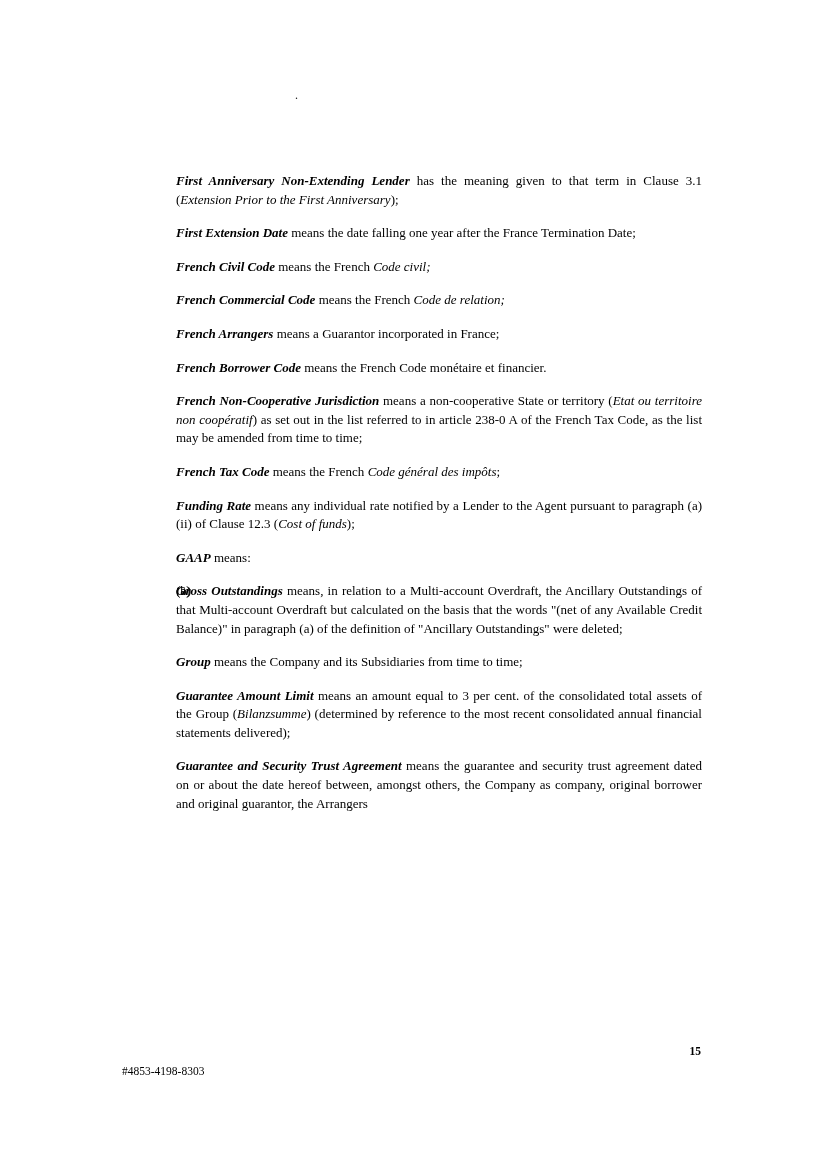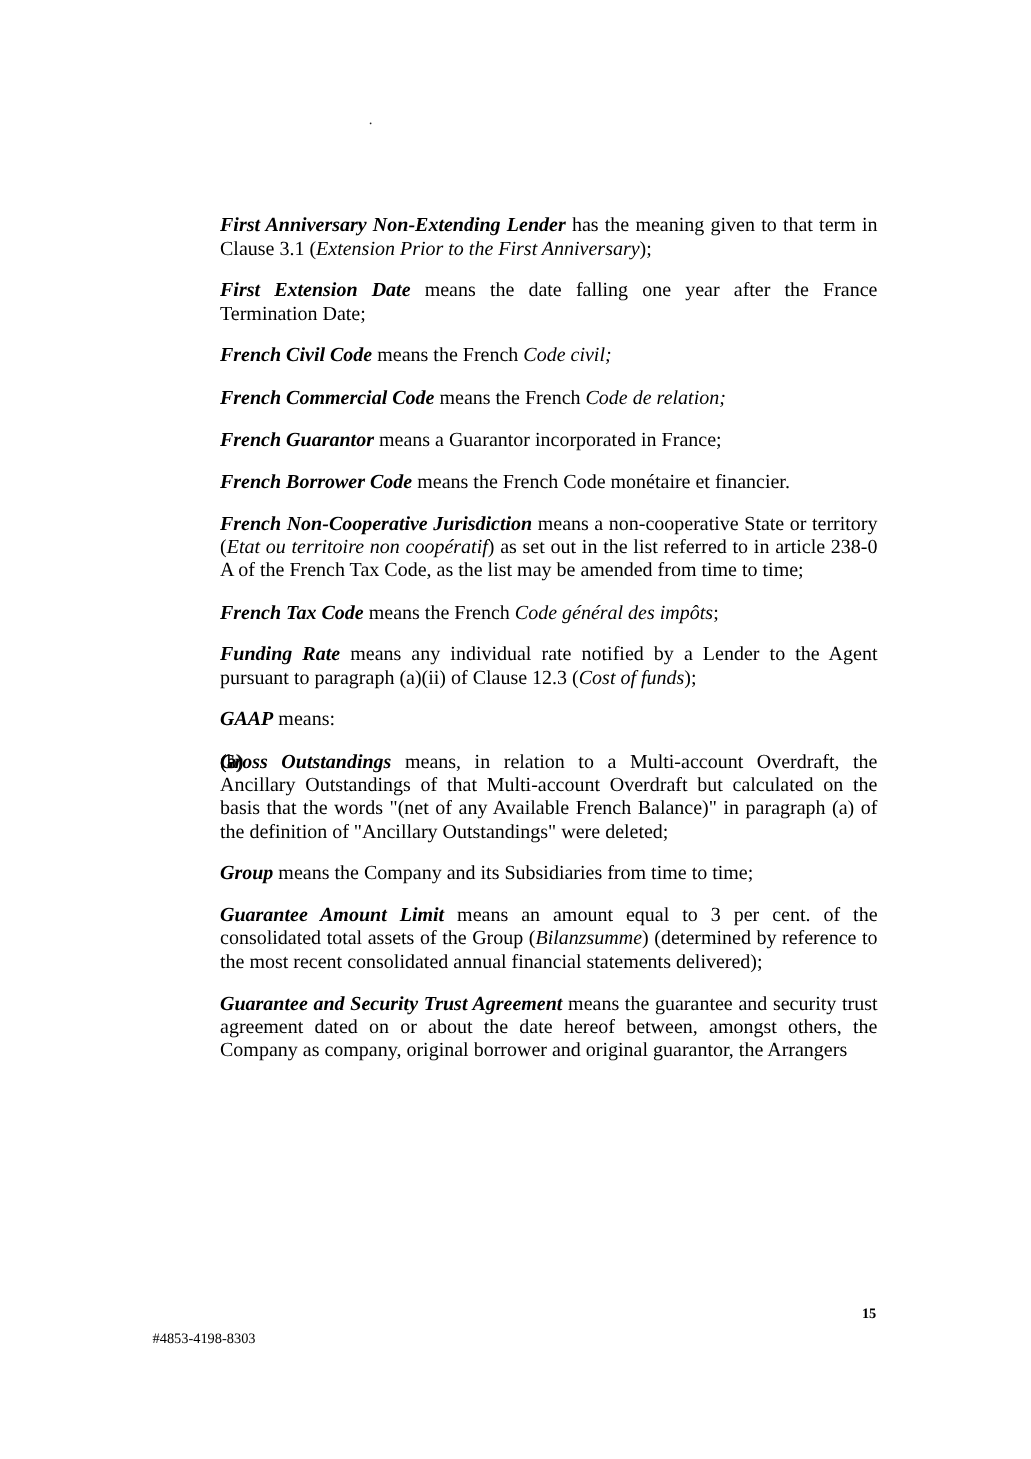--- a/index.html
+++ b/index.html
@@ -24,21 +24,21 @@
     color: #222;
   }
   .content {
     position: absolute;
     left: 176px;
     top: 172px;
     width: 526px;
   }
   p.def {
     margin: 0 0 15px 0;
-    font-size: 16px;
+    font-size: 13px;
     line-height: 18.6px;
     text-align: justify;
     text-justify: inter-word;
   }
   p.def.li {
     position: relative;
     padding-left: 49px;
   }
   p.def.li .marker {
     position: absolute;
@@ -67,28 +67,28 @@
 </head>
 <body>
 
 <div class="page">
   <span class="stray">.</span>
   <div class="content" id="content">
       <p class="def"><span class="bi">First Anniversary Non-Extending Lender</span><span class="r"> has the meaning given to that term in Clause 3.1 (</span><span class="i">Extension Prior to the First Anniversary</span><span class="r">);</span></p>
       <p class="def"><span class="bi">First Extension Date</span><span class="r"> means the date falling one year after the France Termination Date;</span></p>
       <p class="def"><span class="bi">French Civil Code</span><span class="r"> means the French </span><span class="i">Code civil;</span></p>
       <p class="def"><span class="bi">French Commercial Code</span><span class="r"> means the French </span><span class="i">Code de relation;</span></p>
-      <p class="def"><span class="bi">French Guarantor</span><span class="r"> means a Guarantor incorporated in France;</span></p>
+      <p class="def"><span class="bi">French Arrangers</span><span class="r"> means a Guarantor incorporated in France;</span></p>
       <p class="def"><span class="bi">French Borrower Code</span><span class="r"> means the French Code monétaire et financier.</span></p>
       <p class="def"><span class="bi">French Non-Cooperative Jurisdiction</span><span class="r"> means a non-cooperative State or territory (</span><span class="i">Etat ou territoire non coopératif</span><span class="r">) as set out in the list referred to in article 238-0 A of the French Tax Code, as the list may be amended from time to time;</span></p>
       <p class="def"><span class="bi">French Tax Code</span><span class="r"> means the French </span><span class="i">Code général des impôts</span><span class="r">;</span></p>
       <p class="def"><span class="bi">Funding Rate</span><span class="r"> means any individual rate notified by a Lender to the Agent pursuant to paragraph (a)(ii) of Clause 12.3 (</span><span class="i">Cost of funds</span><span class="r">);</span></p>
       <p class="def"><span class="bi">GAAP</span><span class="r"> means:</span></p>
       <p class="def li"><span class="marker r">(a)</span></p>
       <p class="def li"><span class="marker r">(b)</span></p>
-      <p class="def"><span class="bi">Gross Outstandings</span><span class="r"> means, in relation to a Multi-account Overdraft, the Ancillary Outstandings of that Multi-account Overdraft but calculated on the basis that the words "(net of any Available French Balance)" in paragraph (a) of the definition of "Ancillary Outstandings" were deleted;</span></p>
+      <p class="def"><span class="bi">Gross Outstandings</span><span class="r"> means, in relation to a Multi-account Overdraft, the Ancillary Outstandings of that Multi-account Overdraft but calculated on the basis that the words "(net of any Available Credit Balance)" in paragraph (a) of the definition of "Ancillary Outstandings" were deleted;</span></p>
       <p class="def"><span class="bi">Group</span><span class="r"> means the Company and its Subsidiaries from time to time;</span></p>
       <p class="def"><span class="bi">Guarantee Amount Limit</span><span class="r"> means an amount equal to 3 per cent. of the consolidated total assets of the Group (</span><span class="i">Bilanzsumme</span><span class="r">) (determined by reference to the most recent consolidated annual financial statements delivered);</span></p>
       <p class="def"><span class="bi">Guarantee and Security Trust Agreement</span><span class="r"> means the guarantee and security trust agreement dated on or about the date hereof between, amongst others, the Company as company, original borrower and original guarantor, the Arrangers</span></p>
     </div>
   <div class="page-number">15</div>
   <div class="doc-id">#4853-4198-8303</div>
 </div>
 
 </body></html>

